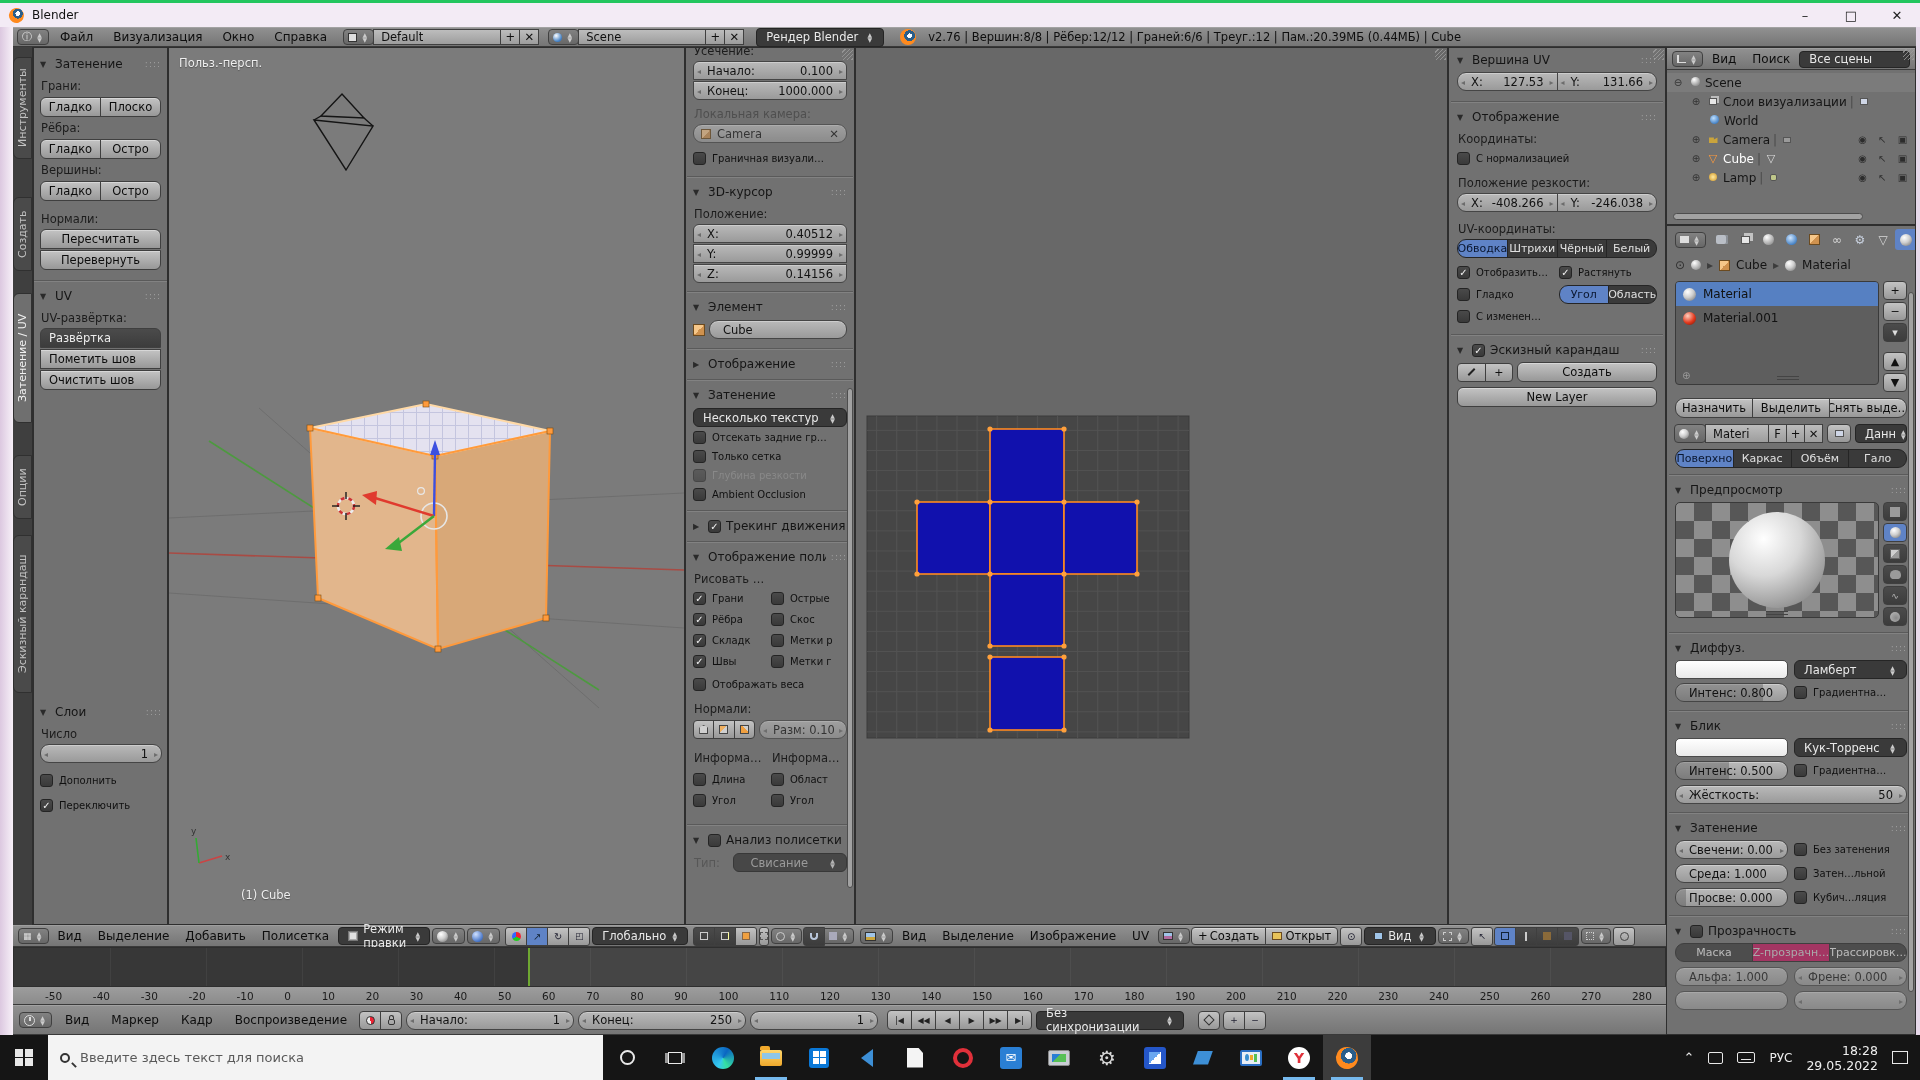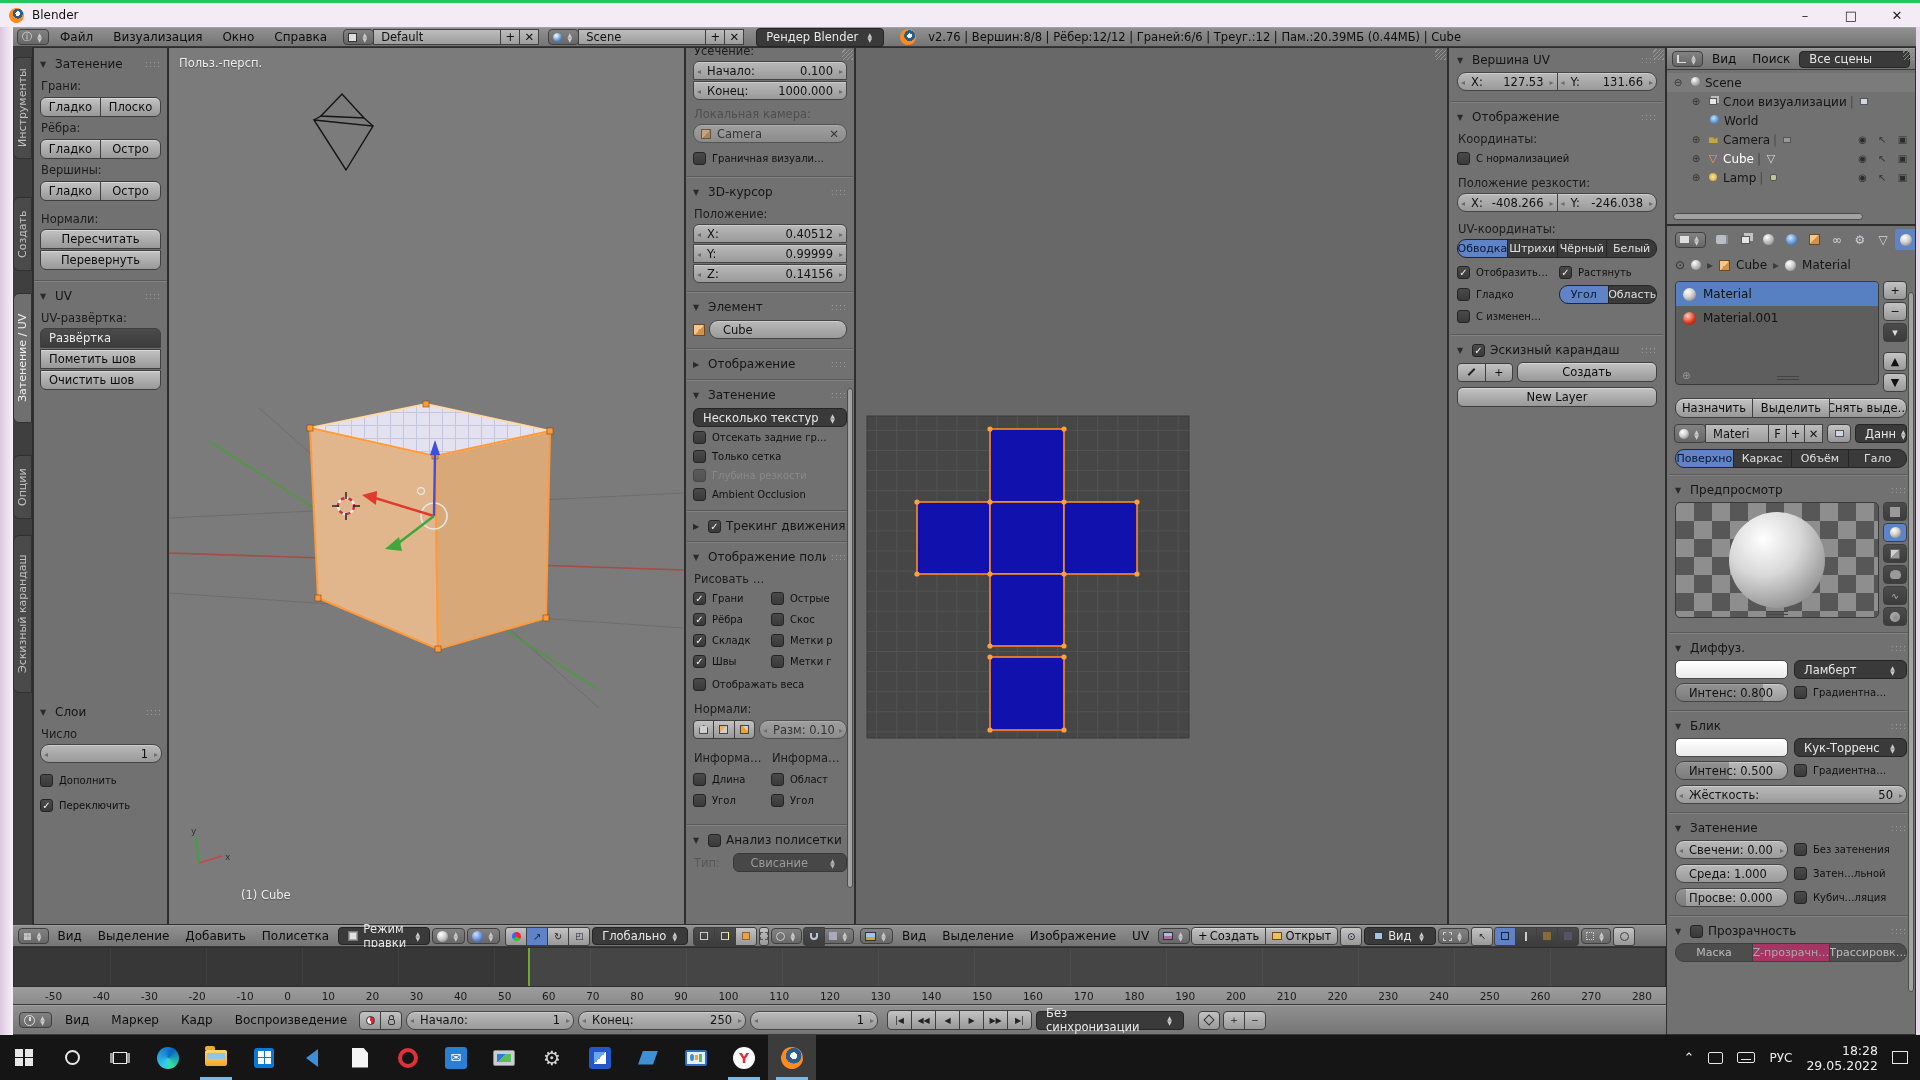--- a/index.html
+++ b/index.html
@@ -912,20 +912,30 @@
         <span class="tri">▼</span>
         <span class="box"></span>
         <span>Прозрачность</span>
         <span class="grip">::::</span>
       </div>
     <div class="seg" style="opacity:.65">
       <div>Маска</div>
       <div class="on" style="background:#be185d;color:#c8c8c8">Z-прозрачн…</div>
       <div>Трассировк…</div>
     </div>
+    <div style="display:grid;grid-template-columns:1fr 1fr;gap:5px 6px;margin-top:5px;opacity:.6">
+      <div class="num noarr">
+          <span>Альфа: 1.000</span>
+        </div>
+      <div class="num">
+          <span>Френе: 0.000</span>
+        </div>
+      <div class="num noarr"></div>
+      <div class="num"></div>
+    </div>
     <div class="sbar" style="right:1px;top:66px;width:6px;height:700px"></div>
   </div>
 
   <div id="vph" class="abs ehead">
     <div class="hbtn">
         <span style="color:#ddd;font-size:9px">▦</span>
         <span class="ud"></span>
       </div>
     <span class="m">Вид</span>
     <span class="m">Выделение</span>
@@ -1175,20 +1185,24 @@
 
   <div id="task" class="abs">
     <div class="tslot">
       <span style="display:grid;grid-template-columns:8px 8px;gap:1.5px">
           <span style="width:8px;height:8px;background:#e8e8e8"></span>
           <span style="width:8px;height:8px;background:#e8e8e8"></span>
           <span style="width:8px;height:8px;background:#e8e8e8"></span>
           <span style="width:8px;height:8px;background:#e8e8e8"></span>
         </span>
     </div>
+    <div id="tsearch">
+      <span class="mag"></span>
+      <span>Введите здесь текст для поиска</span>
+    </div>
     <div class="tslot">
         <span style="width:15px;height:15px;border:2px solid #e8e8e8;border-radius:50%;display:inline-block"></span>
       </div>
     <div class="tslot">
         <span style="width:14px;height:12px;border:1.5px solid #e8e8e8;display:inline-block;box-shadow:-4px 0 0 -1px #999,4px 0 0 -1px #999"></span>
       </div>
     <div class="tslot">
         <span style="width:22px;height:22px;border-radius:50%;background:conic-gradient(from 210deg,#35c8f0,#0a66c2 50%,#35e0a0 85%,#35c8f0)"></span>
       </div>
     <div class="tslot run">

